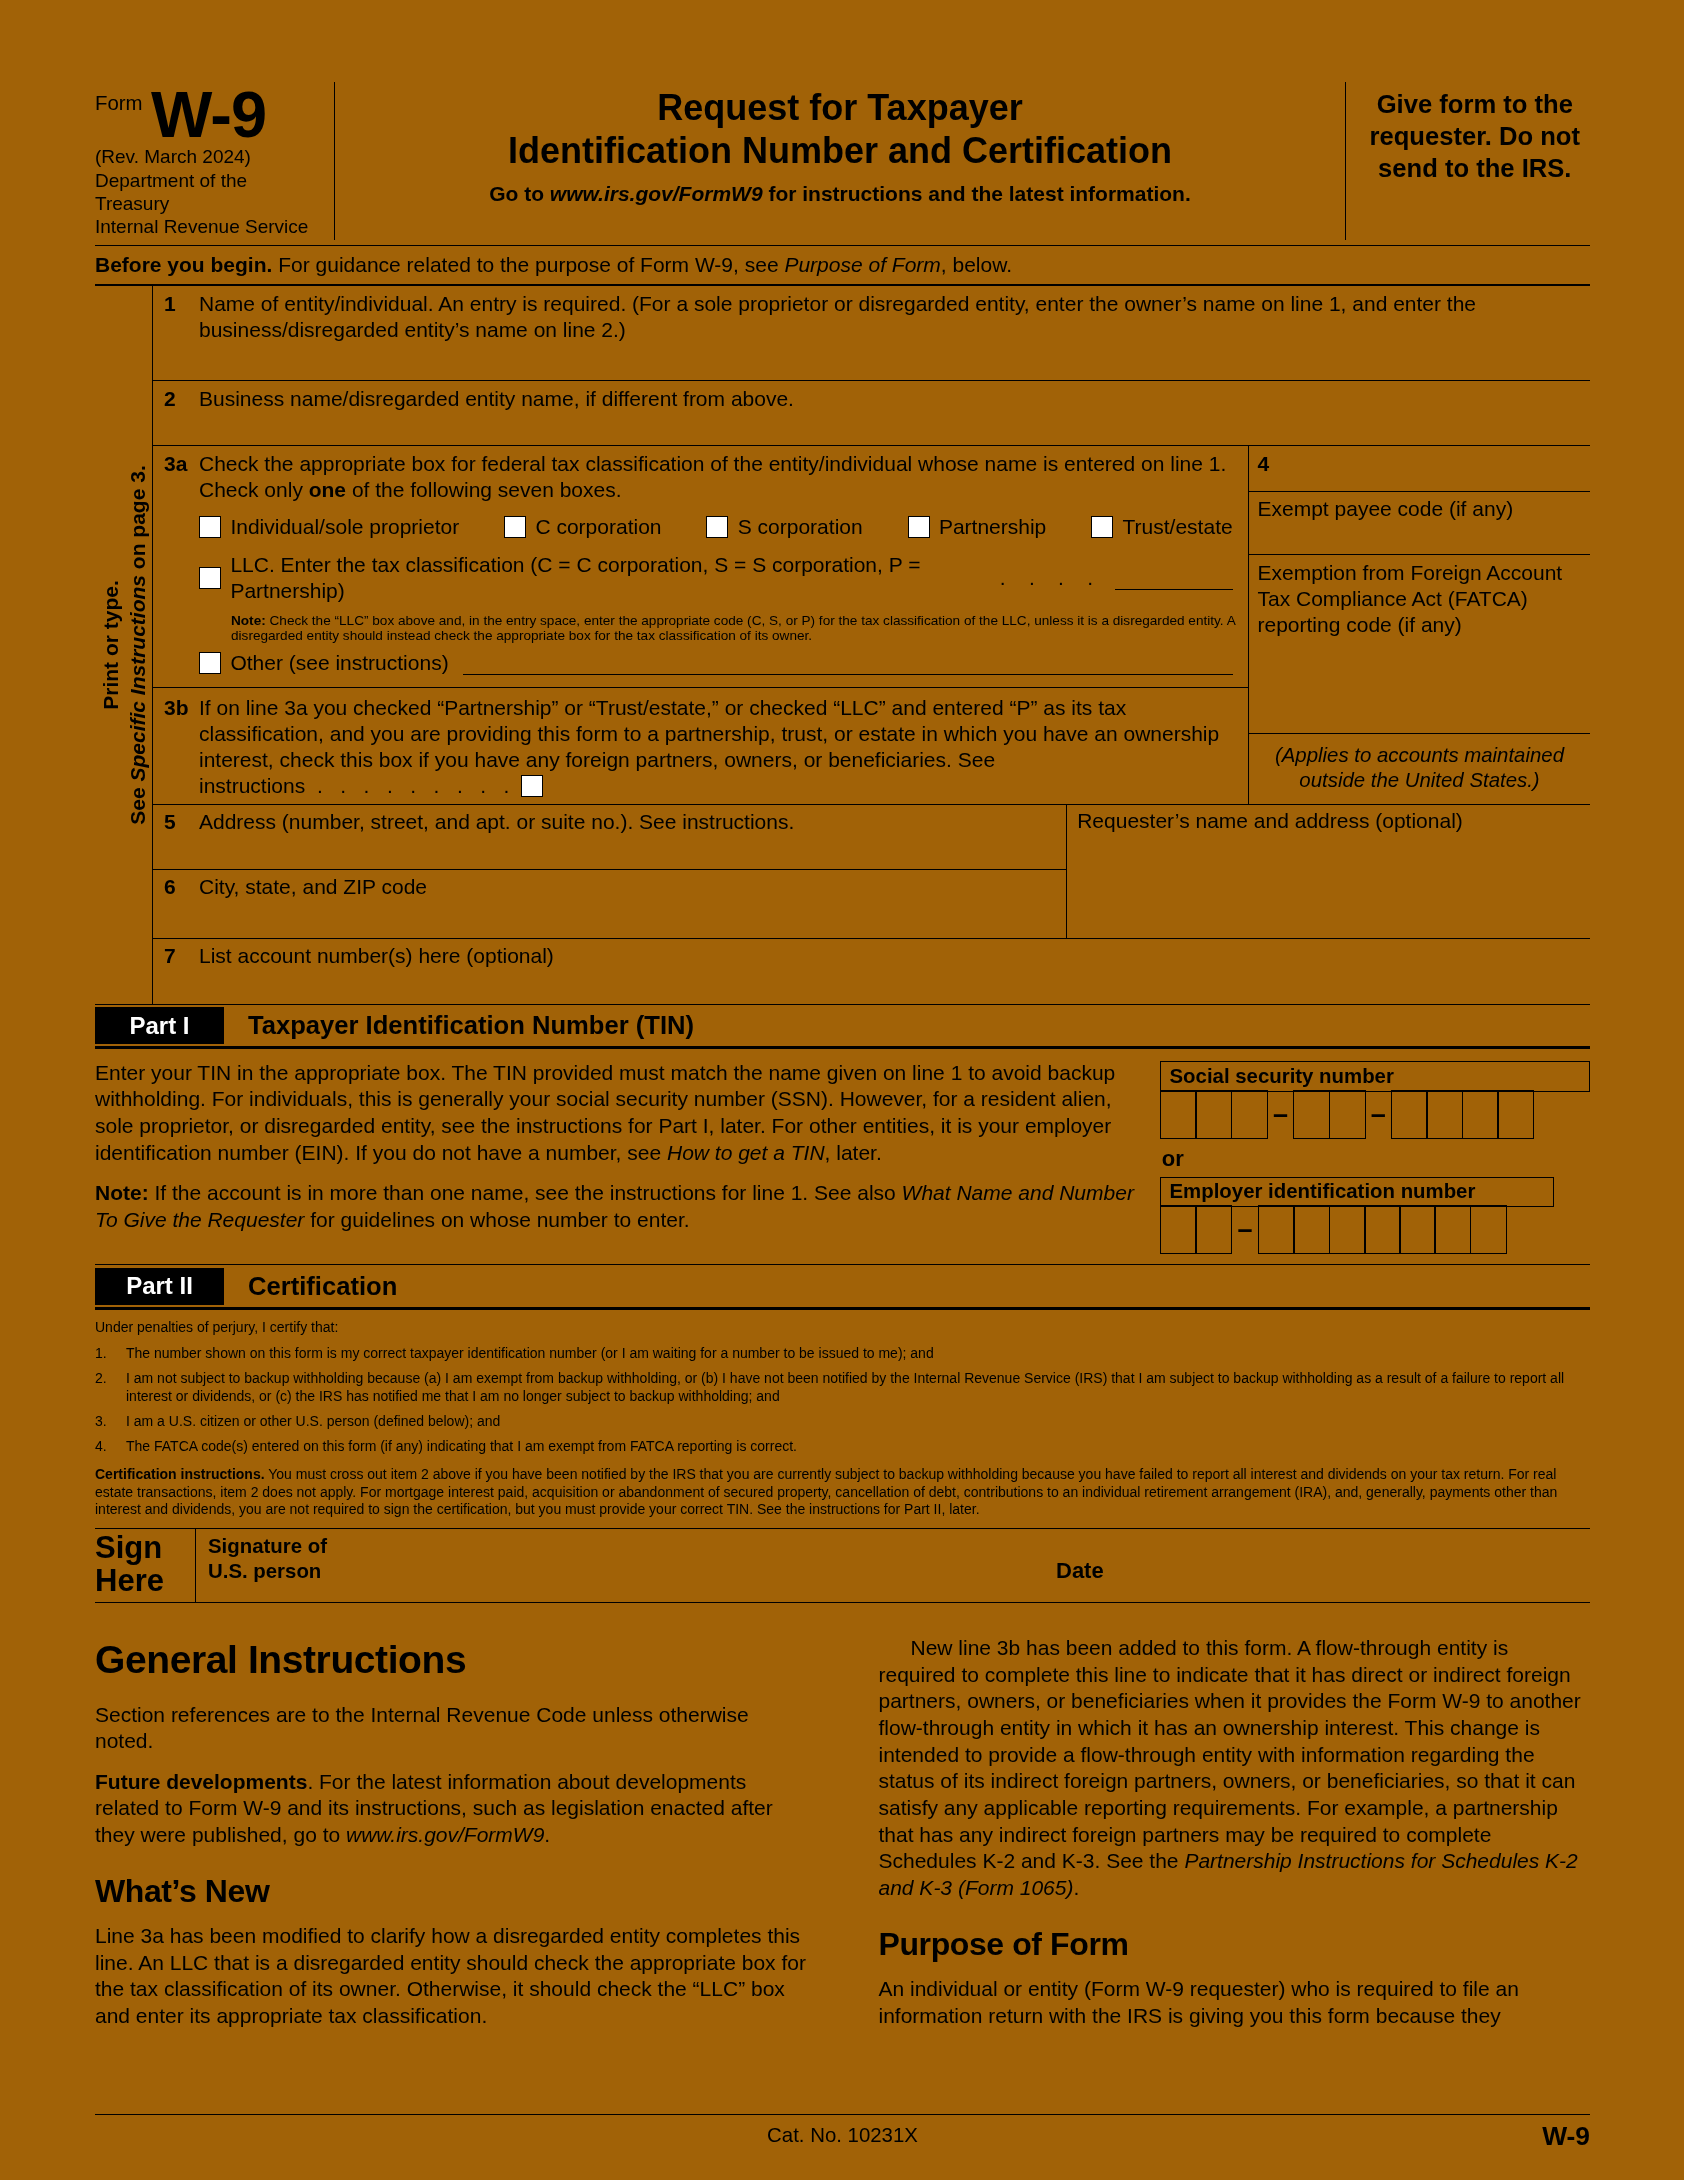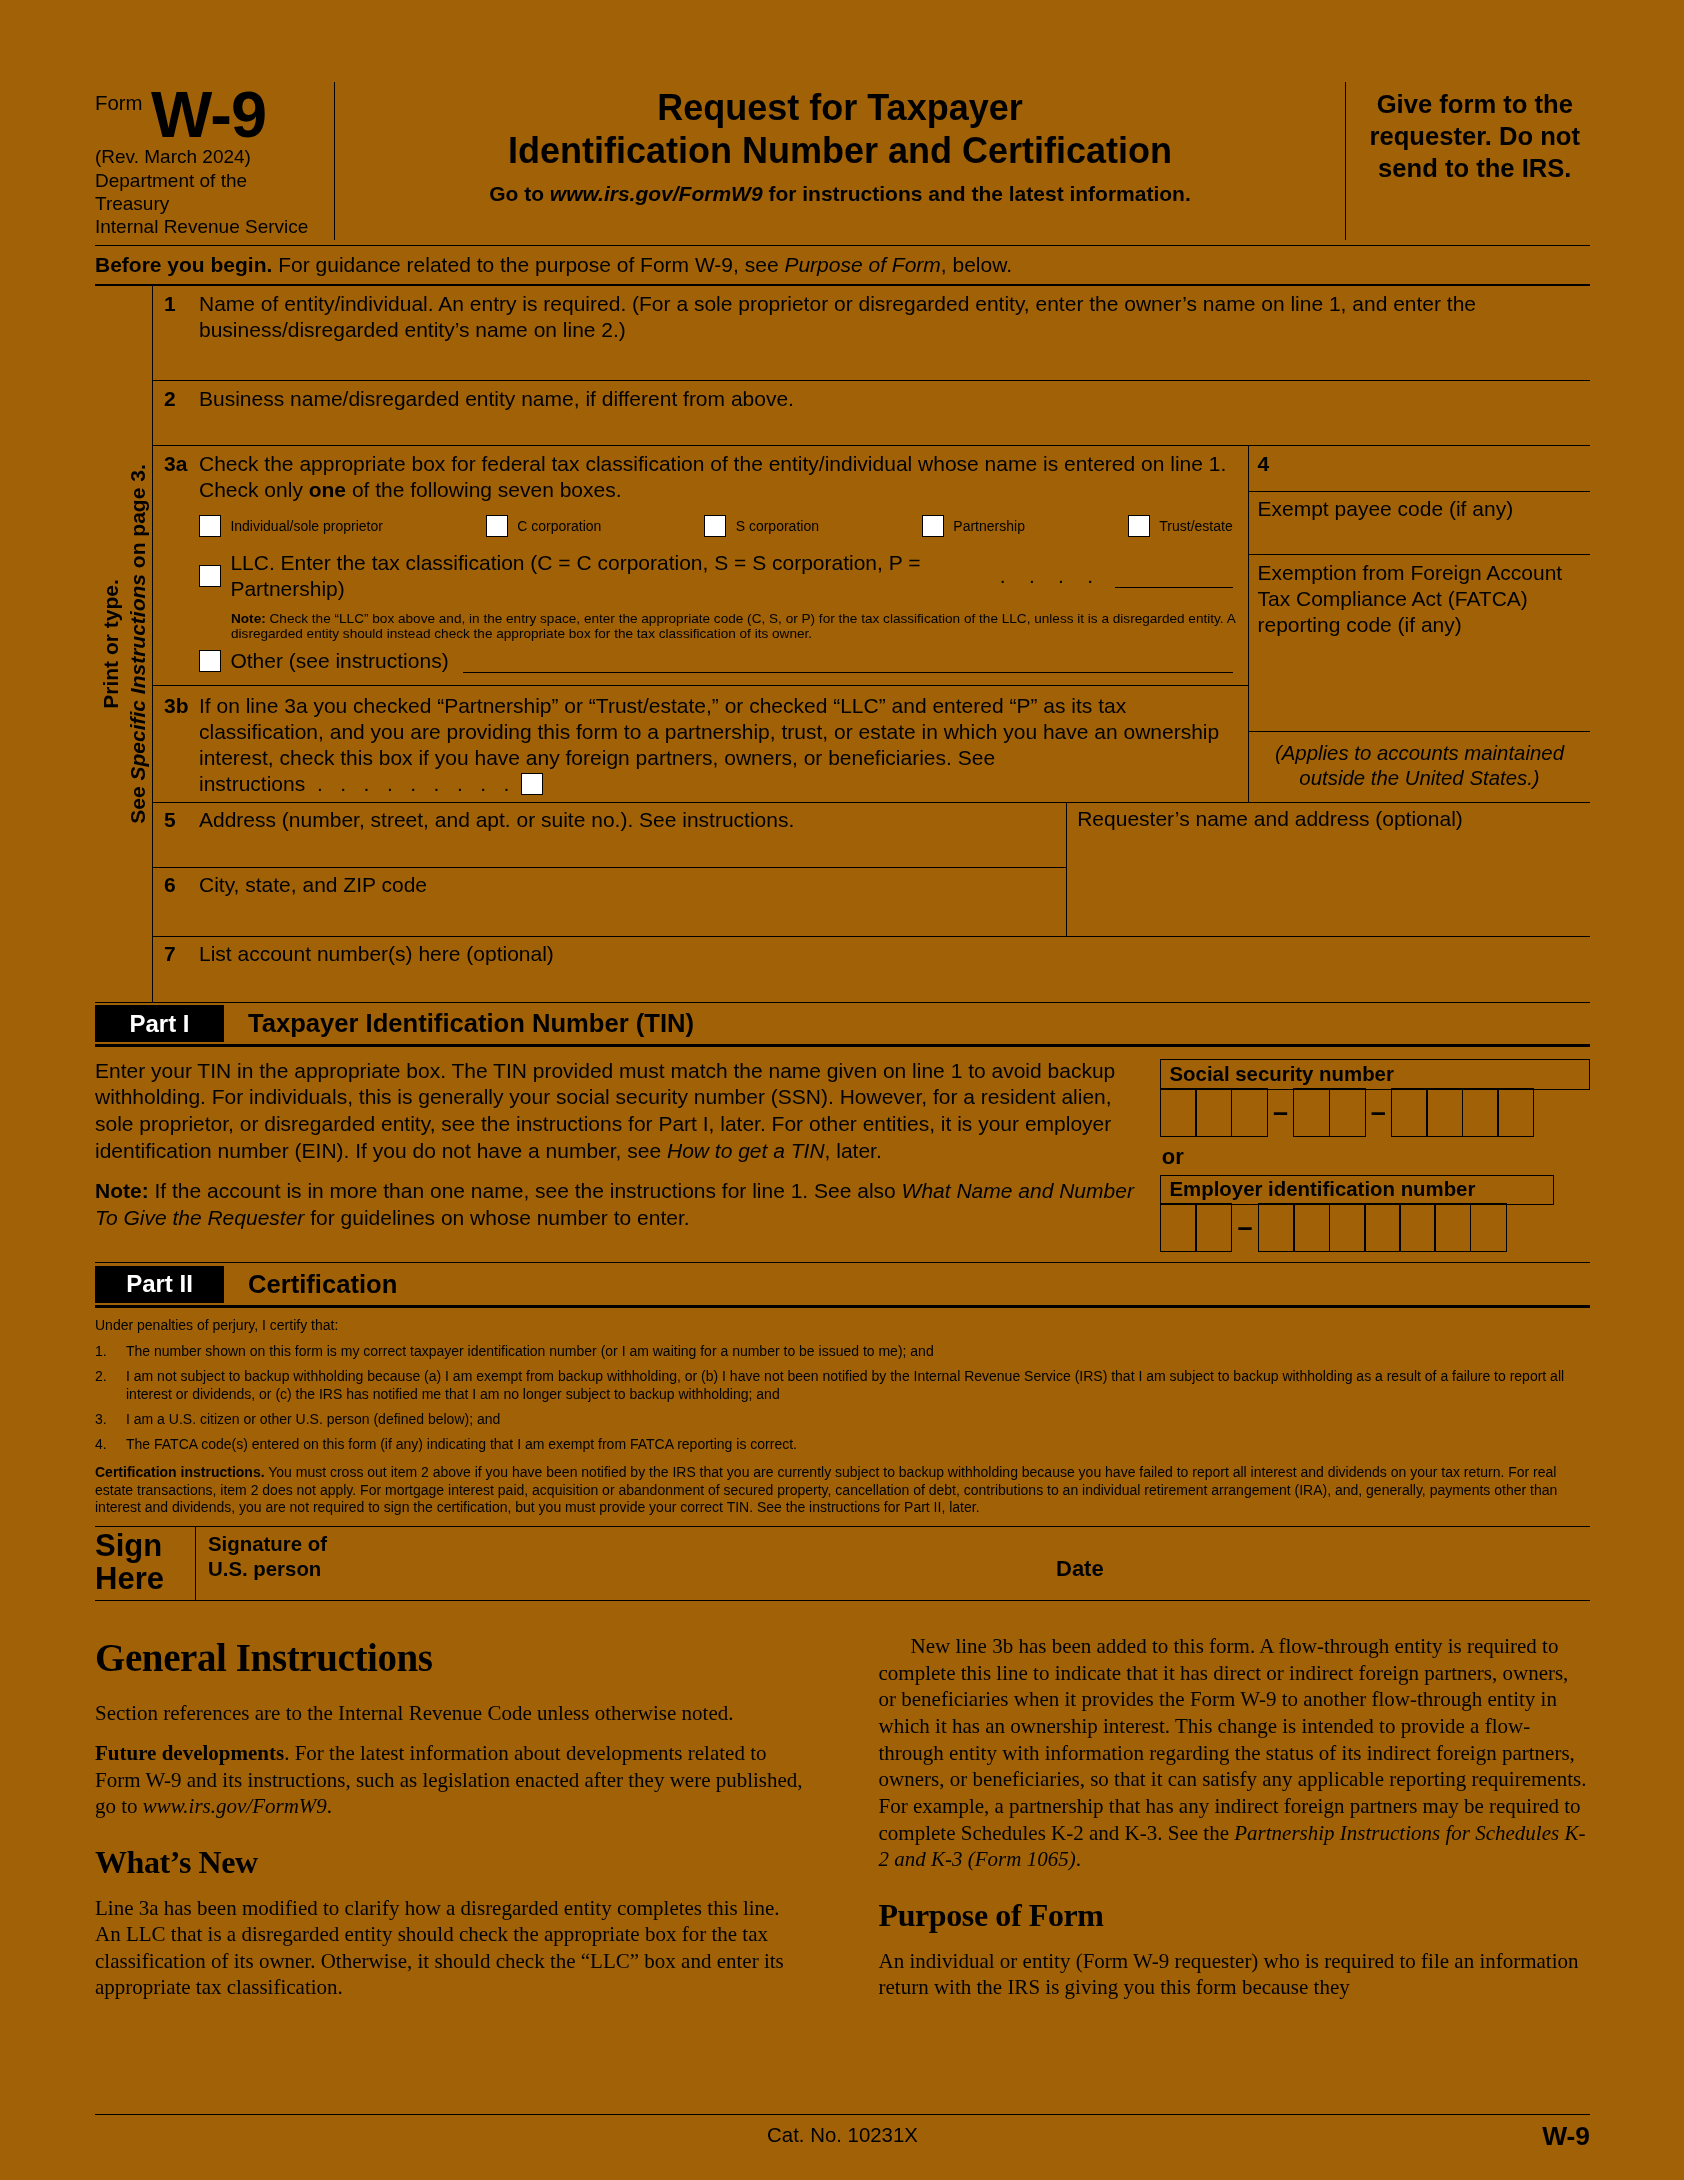--- a/index.html
+++ b/index.html
@@ -48,21 +48,21 @@
   .line6{min-height:68px;}
   .line7{min-height:65px;}
 
   .row3{display:flex; border-bottom:1.7px solid #000;}
   .r3-left{width:1095px; flex:none; display:flex; flex-direction:column;}
   .r3-right{flex:1; border-left:1.7px solid #000; display:flex; flex-direction:column; font-size:21px; line-height:1.24;}
 
   .box3a{border-bottom:1.7px solid #000; padding-bottom:8.5px;}
   .cb{display:inline-block; width:22px; height:22px; border:1.7px solid #000; background:#fff; flex:none;}
   .cb-row{display:flex; justify-content:space-between; align-items:flex-start;
-          padding:10.2px 15.3px 8.5px 46px; font-size:14px;}
+          padding:10.2px 15.3px 8.5px 46px; font-size:21px;}
   .cb-item{display:flex; align-items:center; gap:9.4px;}
   .sub{display:flex; align-items:center; gap:9.4px; padding:5.1px 15.3px 3.4px 46px; font-size:21px; line-height:1.24;}
   .note-block{display:block; padding:5.1px 12px 1.7px 78px;}
   .uline{display:inline-block; border-bottom:1.7px solid #000; height:24px;}
   .uline-llc{width:128px; margin-left:12px;}
   .uline-flex{flex:1; margin-left:5.1px;}
   .dots{white-space:nowrap;}
   .inline-cb{vertical-align:text-bottom; margin-left:12px;}
   .line3b{padding-top:6.8px; min-height:90px;}
 
@@ -113,21 +113,21 @@
              font-size:31px; font-weight:700; line-height:1.05; padding:3.4px 0 5.1px;}
   .sign-sig{width:860px; flex:none; display:flex; padding:5.1px 0 5.1px 12px;}
   .sig-label{font-size:20.4px; font-weight:700; line-height:1.25; flex:none;}
   .sig-entry{flex:1;}
   .sign-date{flex:1; display:flex; padding-top:29px;}
   .date-label{font-size:22px; font-weight:700; flex:none;}
   .date-entry{flex:1;}
 
   
   .instr{display:flex; gap:72px; padding-top:32px; flex:1; font-size:21px; line-height:1.27;}
-  .instr-col{flex:1;font-family:Liberation Serif, serif;}
+  .instr-col{flex:1;}
   .h-general{font-size:39px; font-weight:700; margin-bottom:17px; letter-spacing:-0.4px;}
   .h-sub{font-size:32px; font-weight:700; margin:22px 0 12px; letter-spacing:-0.4px;}
   .instr p{margin-bottom:13.6px;}
   .indent-first{text-indent:32px;}
 
   
   .footer{border-top:1.7px solid #000; margin-top:auto; padding-top:8.5px;
           position:relative; text-align:center; font-size:20.4px; min-height:41px;}
   .footer-right{position:absolute; right:0; top:5.1px;}
   .footer-form-number{font-size:26.4px; font-weight:700;}

